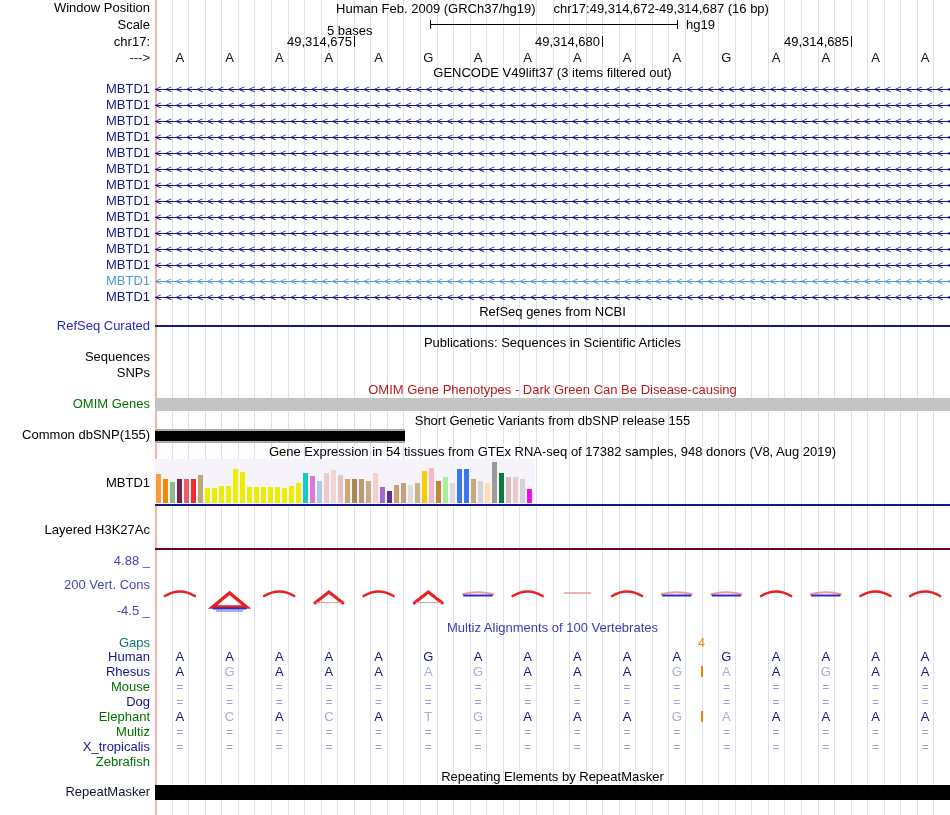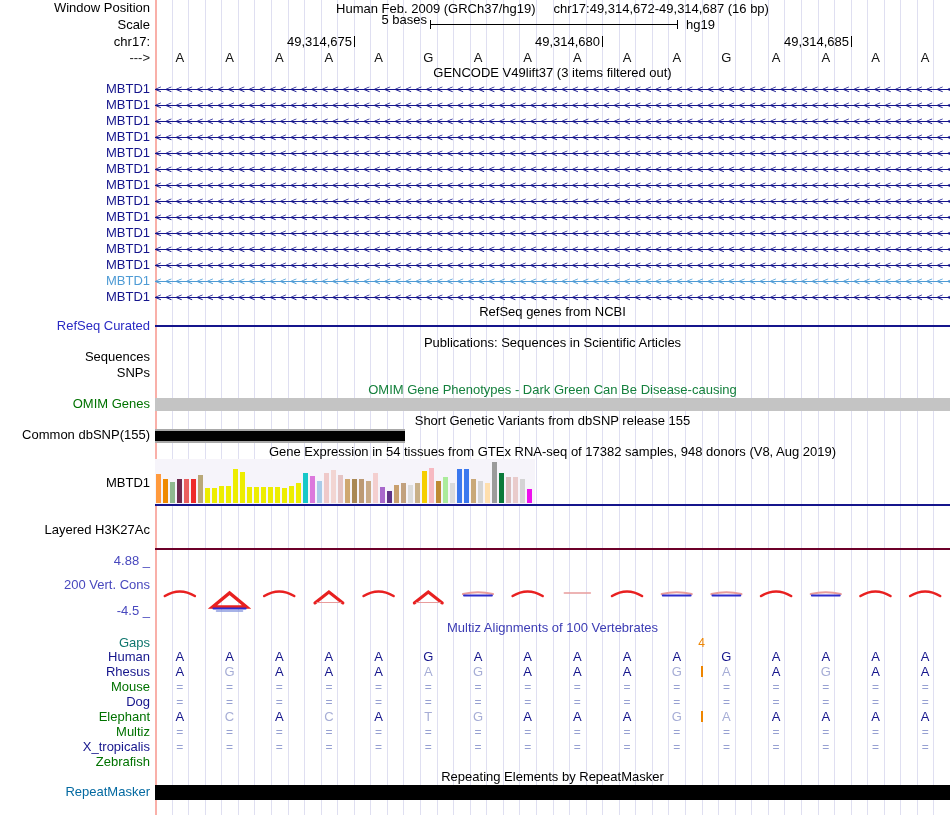--- a/index.html
+++ b/index.html
@@ -3,40 +3,40 @@
 <meta charset="utf-8">
 <style>
   html,body{margin:0;padding:0;background:#fff;}
   #canvas{
     position:relative;width:950px;height:815px;background:#fff;overflow:hidden;
     font-family:"Liberation Sans",sans-serif;color:#000;
   }
   .txt{position:absolute;font-size:13px;line-height:16px;white-space:nowrap;z-index:4;}
   .lbl{position:absolute;left:0;width:150px;text-align:right;font-size:13px;line-height:16px;white-space:nowrap;z-index:4;}
   .ct{position:absolute;left:155px;width:795px;text-align:center;font-size:13px;line-height:16px;white-space:nowrap;z-index:5;}
-  .ct.green{color:#15803d;}
+  .ct.green{color:#b91c1c;}
   .ct.blue{color:#3C3CB4;}
   .gridline{position:absolute;top:0;width:1px;height:815px;background:#DFDFF1;z-index:0;}
   .pinkline{position:absolute;left:155px;top:0;width:2px;height:815px;background:#F9B0A9;z-index:1;}
   .hdr-center{position:absolute;left:155px;width:795px;text-align:center;font-size:13px;line-height:16px;z-index:5;}
   .gap2{display:inline-block;width:18px;}
   .hline{position:absolute;height:1px;background:#000;z-index:4;}
   .vtick{position:absolute;width:1px;background:#000;z-index:4;}
 </style>
 </head>
 <body>
 
 <div id="canvas">
   <div class="pinkline"></div>
 
   <div class="hdr-center" style="top:1px">
     <span>Human Feb. 2009 (GRCh37/hg19)</span><span class="gap2"></span><span>chr17:49,314,672-49,314,687 (16 bp)</span>
   </div>
 
-  <div class="txt" style="left:327px;top:12px;width:100px;text-align:right">5 bases</div>
+  <div class="txt" style="left:327px;top:23px;width:100px;">5 bases</div>
   <div class="hline" style="left:430px;top:24px;width:248px"></div>
   <div class="vtick" style="left:430px;top:20px;height:9px"></div>
   <div class="vtick" style="left:677px;top:20px;height:9px"></div>
   <div class="txt" style="left:686px;top:17px">hg19</div>
 
   <div class="ct" style="top:65px">GENCODE V49lift37 (3 items filtered out)</div>
   <div class="ct" style="top:304px">RefSeq genes from NCBI</div>
   <div class="ct" style="top:335px">Publications: Sequences in Scientific Articles</div>
   <div class="ct green" style="top:382px">OMIM Gene Phenotypes - Dark Green Can Be Disease-causing</div>
   <div class="ct" style="top:413px">Short Genetic Variants from dbSNP release 155</div>
@@ -120,21 +120,21 @@
     <div class="lbl" style="top: 603px; color: rgb(72, 72, 190);">-4.5 _</div>
     <div class="lbl" style="top: 635px; color: #0f766e;">Gaps</div>
     <div class="lbl" style="top: 649px; color: rgb(21, 21, 140);">Human</div>
     <div class="lbl" style="top: 664px; color: rgb(21, 21, 140);">Rhesus</div>
     <div class="lbl" style="top: 679px; color: rgb(0, 114, 0);">Mouse</div>
     <div class="lbl" style="top: 694px; color: rgb(21, 21, 140);">Dog</div>
     <div class="lbl" style="top: 709px; color: rgb(0, 114, 0);">Elephant</div>
     <div class="lbl" style="top: 724px; color: rgb(0, 114, 0);">Multiz</div>
     <div class="lbl" style="top: 739px; color: rgb(21, 21, 140);">X_tropicalis</div>
     <div class="lbl" style="top: 754px; color: rgb(0, 114, 0);">Zebrafish</div>
-    <div class="lbl" style="top: 784px; color: #0369a1;">RepeatMasker</div>
+    <div class="lbl" style="top: 784px; color: #0f172a;">RepeatMasker</div>
     <div style="position: absolute; left: 262px; top: 34px; width: 90px; text-align: right; font-size: 13px; line-height: 16px; z-index: 4;">49,314,675</div>
     <div style="position: absolute; left: 354px; top: 36px; width: 1px; height: 11px; background: rgb(0, 0, 0); z-index: 4;"></div>
     <div style="position: absolute; left: 510px; top: 34px; width: 90px; text-align: right; font-size: 13px; line-height: 16px; z-index: 4;">49,314,680</div>
     <div style="position: absolute; left: 602px; top: 36px; width: 1px; height: 11px; background: rgb(0, 0, 0); z-index: 4;"></div>
     <div style="position: absolute; left: 759px; top: 34px; width: 90px; text-align: right; font-size: 13px; line-height: 16px; z-index: 4;">49,314,685</div>
     <div style="position: absolute; left: 851px; top: 36px; width: 1px; height: 11px; background: rgb(0, 0, 0); z-index: 4;"></div>
     <div style="position: absolute; left: 155px; top: 50px; width: 49.6875px; text-align: center; font-size: 13px; line-height: 16px; color: rgb(17, 17, 17); z-index: 3;">A</div>
     <div style="position: absolute; left: 204.688px; top: 50px; width: 49.6875px; text-align: center; font-size: 13px; line-height: 16px; color: rgb(17, 17, 17); z-index: 3;">A</div>
     <div style="position: absolute; left: 254.375px; top: 50px; width: 49.6875px; text-align: center; font-size: 13px; line-height: 16px; color: rgb(17, 17, 17); z-index: 3;">A</div>
     <div style="position: absolute; left: 304.062px; top: 50px; width: 49.6875px; text-align: center; font-size: 13px; line-height: 16px; color: rgb(17, 17, 17); z-index: 3;">A</div>

